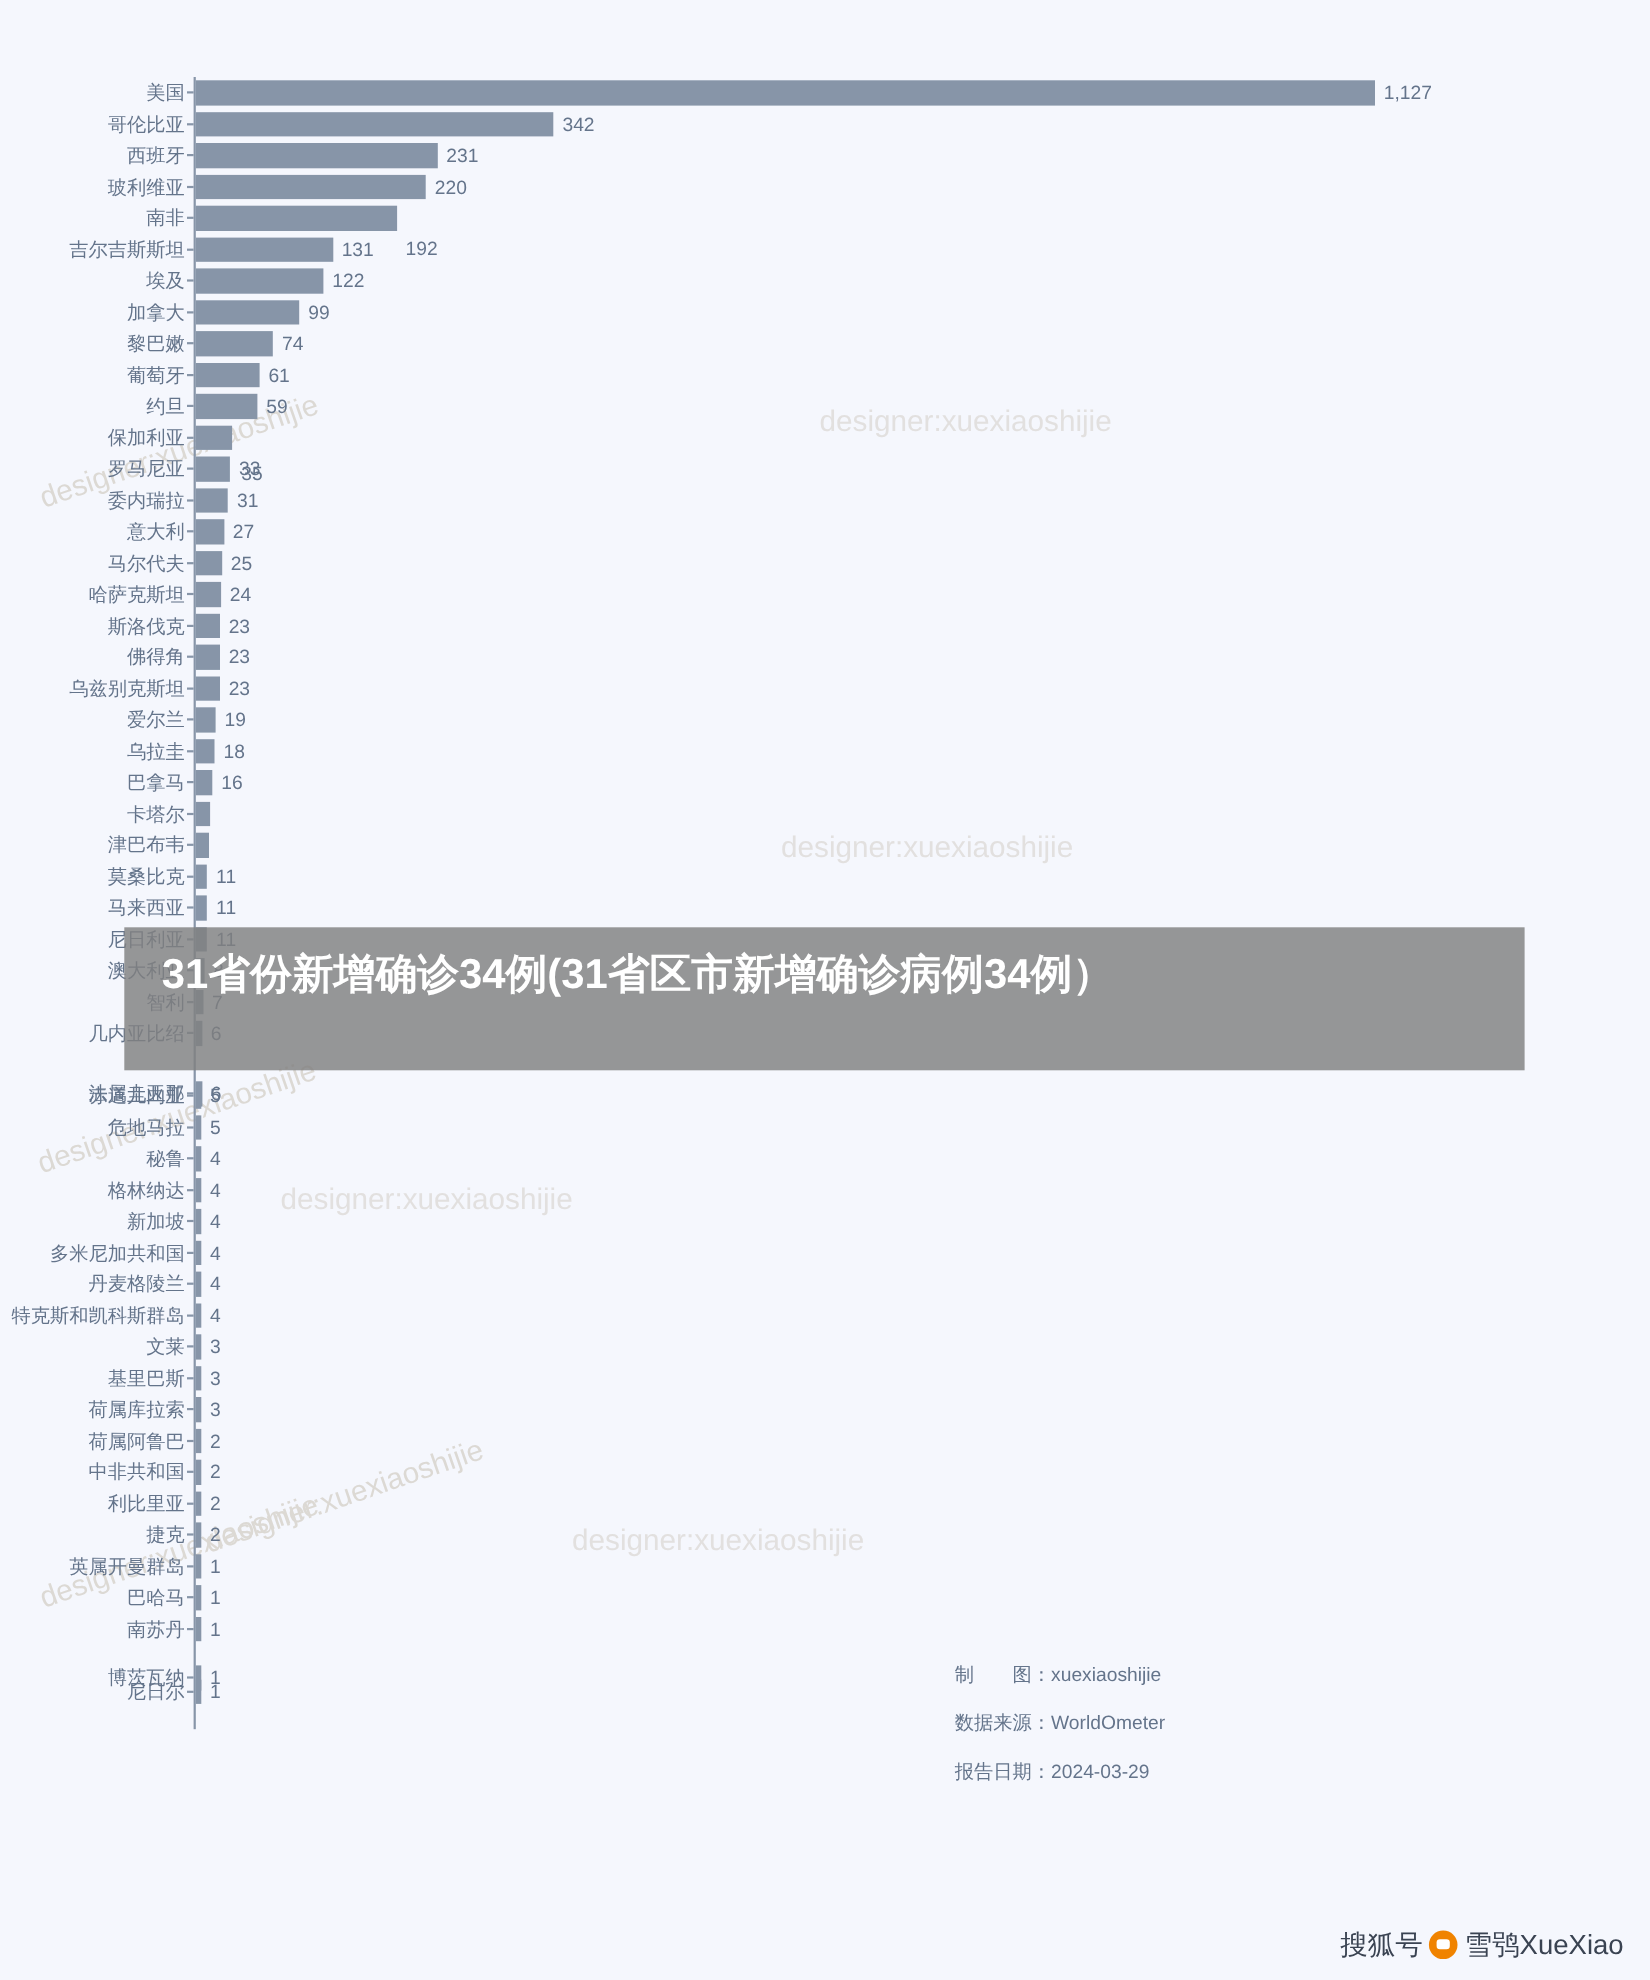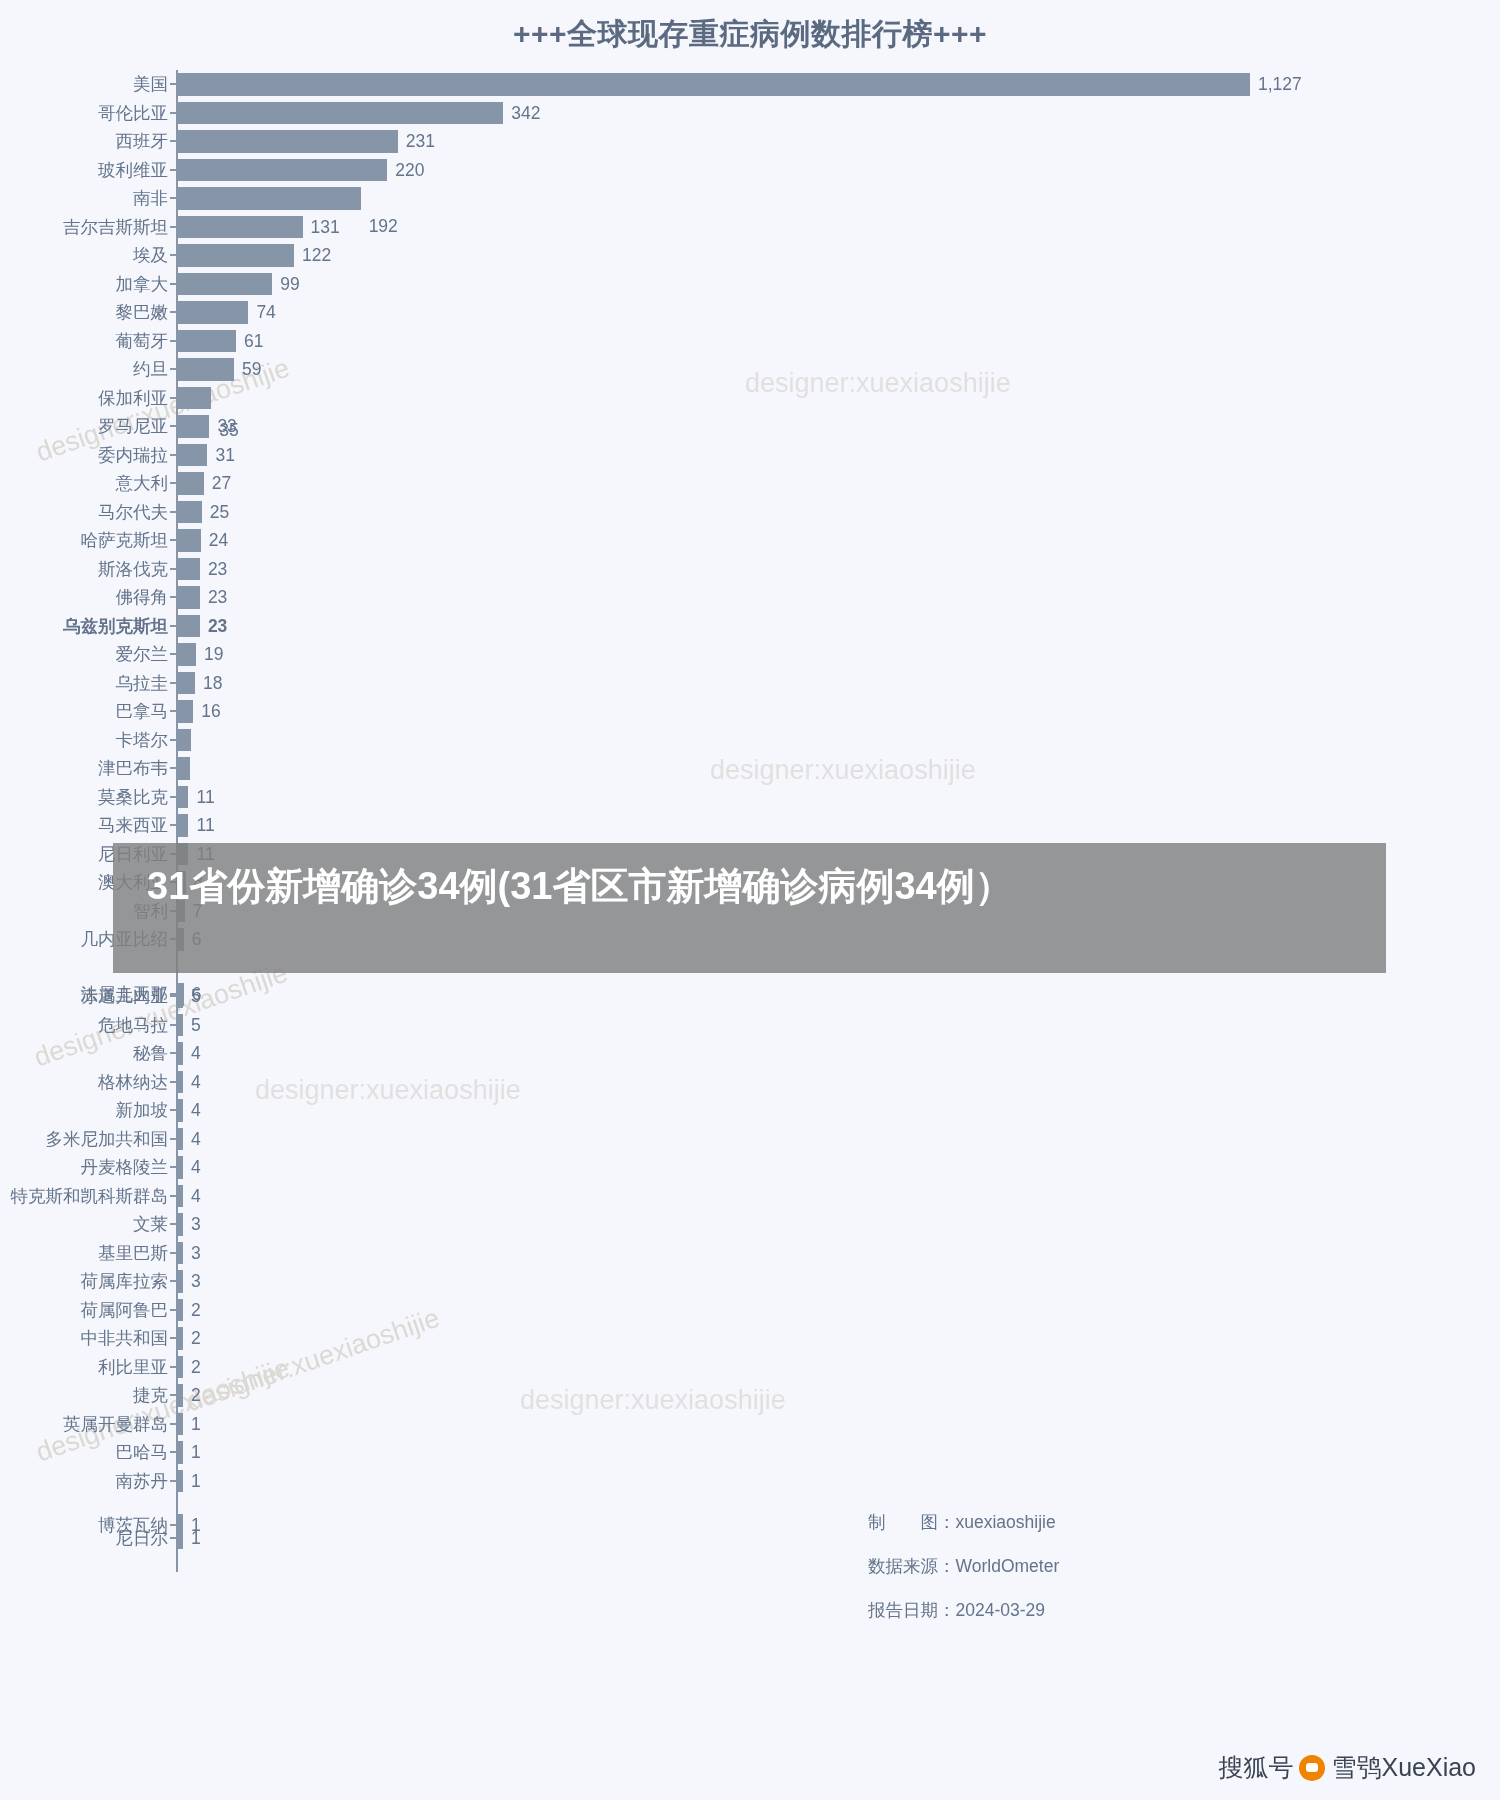--- a/index.html
+++ b/index.html
@@ -124,21 +124,20 @@
     content:"";position:absolute;
     left:7px;top:8px;width:12px;height:9px;
     border-radius:3px;background:#fff;
   }
 </style>
 </head>
 <body>
 
 <div class="page">
 
-  <div class="chart-title">+++全球现存重症病例数排行榜+++</div>
 
   <div class="wm wm1">designer:xuexiaoshijie</div>
   <div class="wm flat wm2">designer:xuexiaoshijie</div>
   <div class="wm wm3">designer:xuexiaoshijie</div>
   <div class="wm flat wm4">designer:xuexiaoshijie</div>
   <div class="wm wm5">designer:xuexiaoshijie</div>
   <div class="wm wm6">designer:xuexiaoshijie</div>
   <div class="wm flat wm7">designer:xuexiaoshijie</div>
   <div class="wm flat wm8">designer:xuexiaoshijie</div>
 
@@ -252,21 +251,21 @@
           <div class="tick"></div>
           <div class="bar" style="width: 21.8776px;"></div>
           <div class="val" style="left: 207.878px;">23</div>
         </div>
         <div class="row" style="top: 513px;">
           <div class="cat">佛得角</div>
           <div class="tick"></div>
           <div class="bar" style="width: 21.8776px;"></div>
           <div class="val" style="left: 207.878px;">23</div>
         </div>
-        <div class="row" style="top: 541.5px; font-weight: bold;">
+        <div class="row" style="top: 541.5px;">
           <div class="cat">乌兹别克斯坦</div>
           <div class="tick"></div>
           <div class="bar" style="width: 21.8776px;"></div>
           <div class="val" style="left: 207.878px;">23</div>
         </div>
         <div class="row" style="top: 570px;">
           <div class="cat">爱尔兰</div>
           <div class="tick"></div>
           <div class="bar" style="width: 18.0728px;"></div>
           <div class="val" style="left: 204.073px;">19</div>

